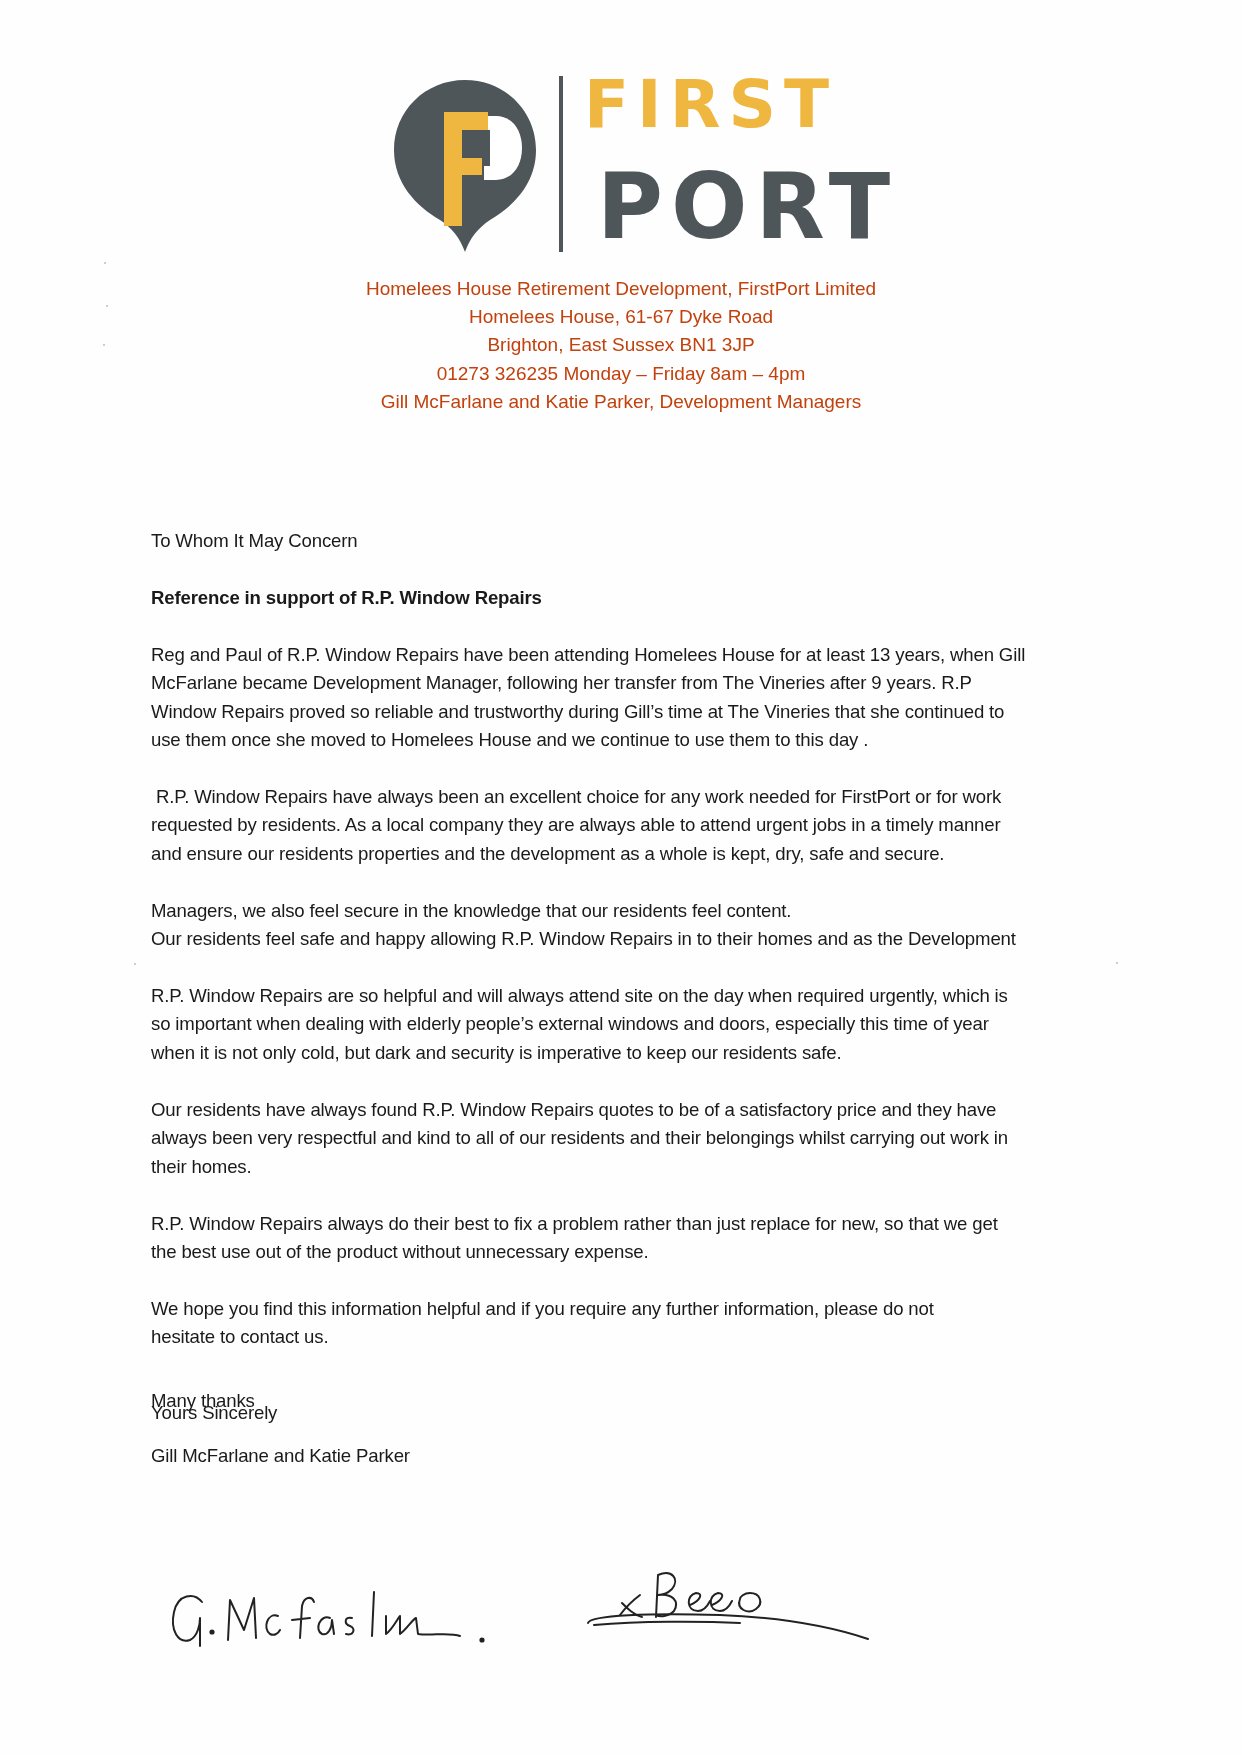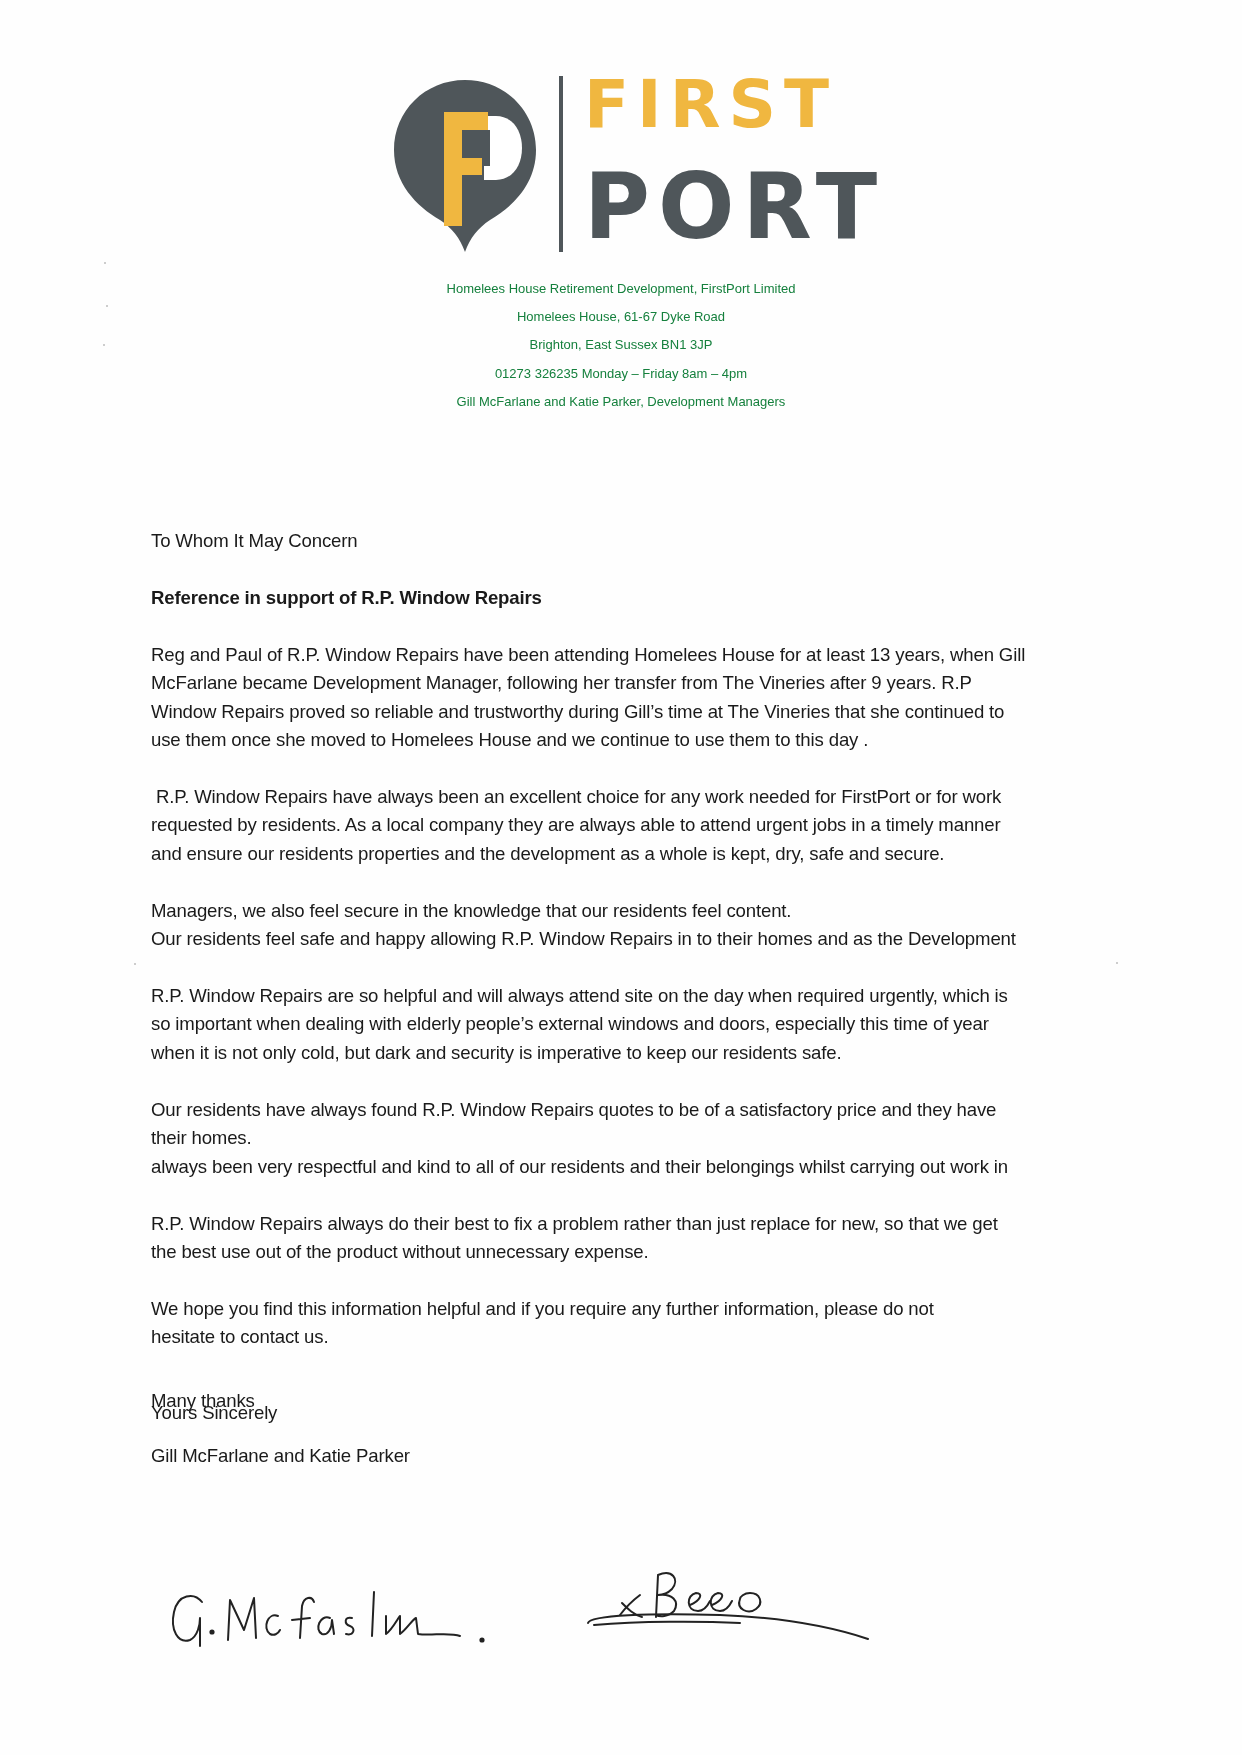--- a/index.html
+++ b/index.html
@@ -12,25 +12,25 @@
 
   
   .logo { position: absolute; left: 388px; top: 72px; width: 480px; height: 185px; }
   .logo-pin { position: absolute; left: 4px; top: 6px; width: 146px; height: 176px; }
   .logo-divider { position: absolute; left: 171px; top: 4px; width: 4px; height: 176px; background: #4f565a; }
   .logo-first, .logo-port {
     position: absolute; left: 196px; font-family: "DejaVu Sans", sans-serif;
     font-weight: bold; letter-spacing: 8px; line-height: 1; white-space: nowrap;
   }
   .logo-first { top: 0px; font-size: 66px; color: #f0b740; }
-  .logo-port  { top: 90px; font-size: 90px; color: #4f565a; }
+  .logo-port  { top: 90px; font-size: 90px; color: #4f565a; margin-left: 13px; }
 
   
   .address { position: absolute; left: 0; width: 1242px; top: 275px; text-align: center; }
-  .address-line { font-size: 13px; line-height: 28.2px; color: #15803d; white-space: nowrap; }
+  .address-line { font-size: 19px; line-height: 28.2px; color: #c2410c; white-space: nowrap; }
   .line { font-size: 18.6px; line-height: 28.4px; white-space: nowrap; color: #1a1a1a; letter-spacing: -0.15px; margin-left: 31px; }
   .bold { font-weight: bold; }
 
   .salutation { position: absolute; left: 120px; top: 527px; }
   .subject { position: absolute; left: 120px; top: 584px; }
   .para { position: absolute; left: 120px; }
 
   .closing { position: absolute; left: 120px; }
 
   .sig1 { position: absolute; left: 160px; top: 1578px; width: 400px; height: 80px; }
@@ -89,22 +89,22 @@
   </div>
 
   <div class="para" style="top:982px">
     <div class="line">R.P. Window Repairs are so helpful and will always attend site on the day when required urgently, which is</div>
     <div class="line">so important when dealing with elderly people’s external windows and doors, especially this time of year</div>
     <div class="line">when it is not only cold, but dark and security is imperative to keep our residents safe.</div>
   </div>
 
   <div class="para" style="top:1096px">
     <div class="line">Our residents have always found R.P. Window Repairs quotes to be of a satisfactory price and they have</div>
+    <div class="line">always been very respectful and kind to all of our residents and their belongings whilst carrying out work in</div>
     <div class="line">their homes.</div>
-    <div class="line">always been very respectful and kind to all of our residents and their belongings whilst carrying out work in</div>
   </div>
 
   <div class="para" style="top:1210px">
     <div class="line">R.P. Window Repairs always do their best to fix a problem rather than just replace for new, so that we get</div>
     <div class="line">the best use out of the product without unnecessary expense.</div>
   </div>
 
   <div class="para" style="top:1295px">
     <div class="line">We hope you find this information helpful and if you require any further information, please do not</div>
     <div class="line">hesitate to contact us.</div>

